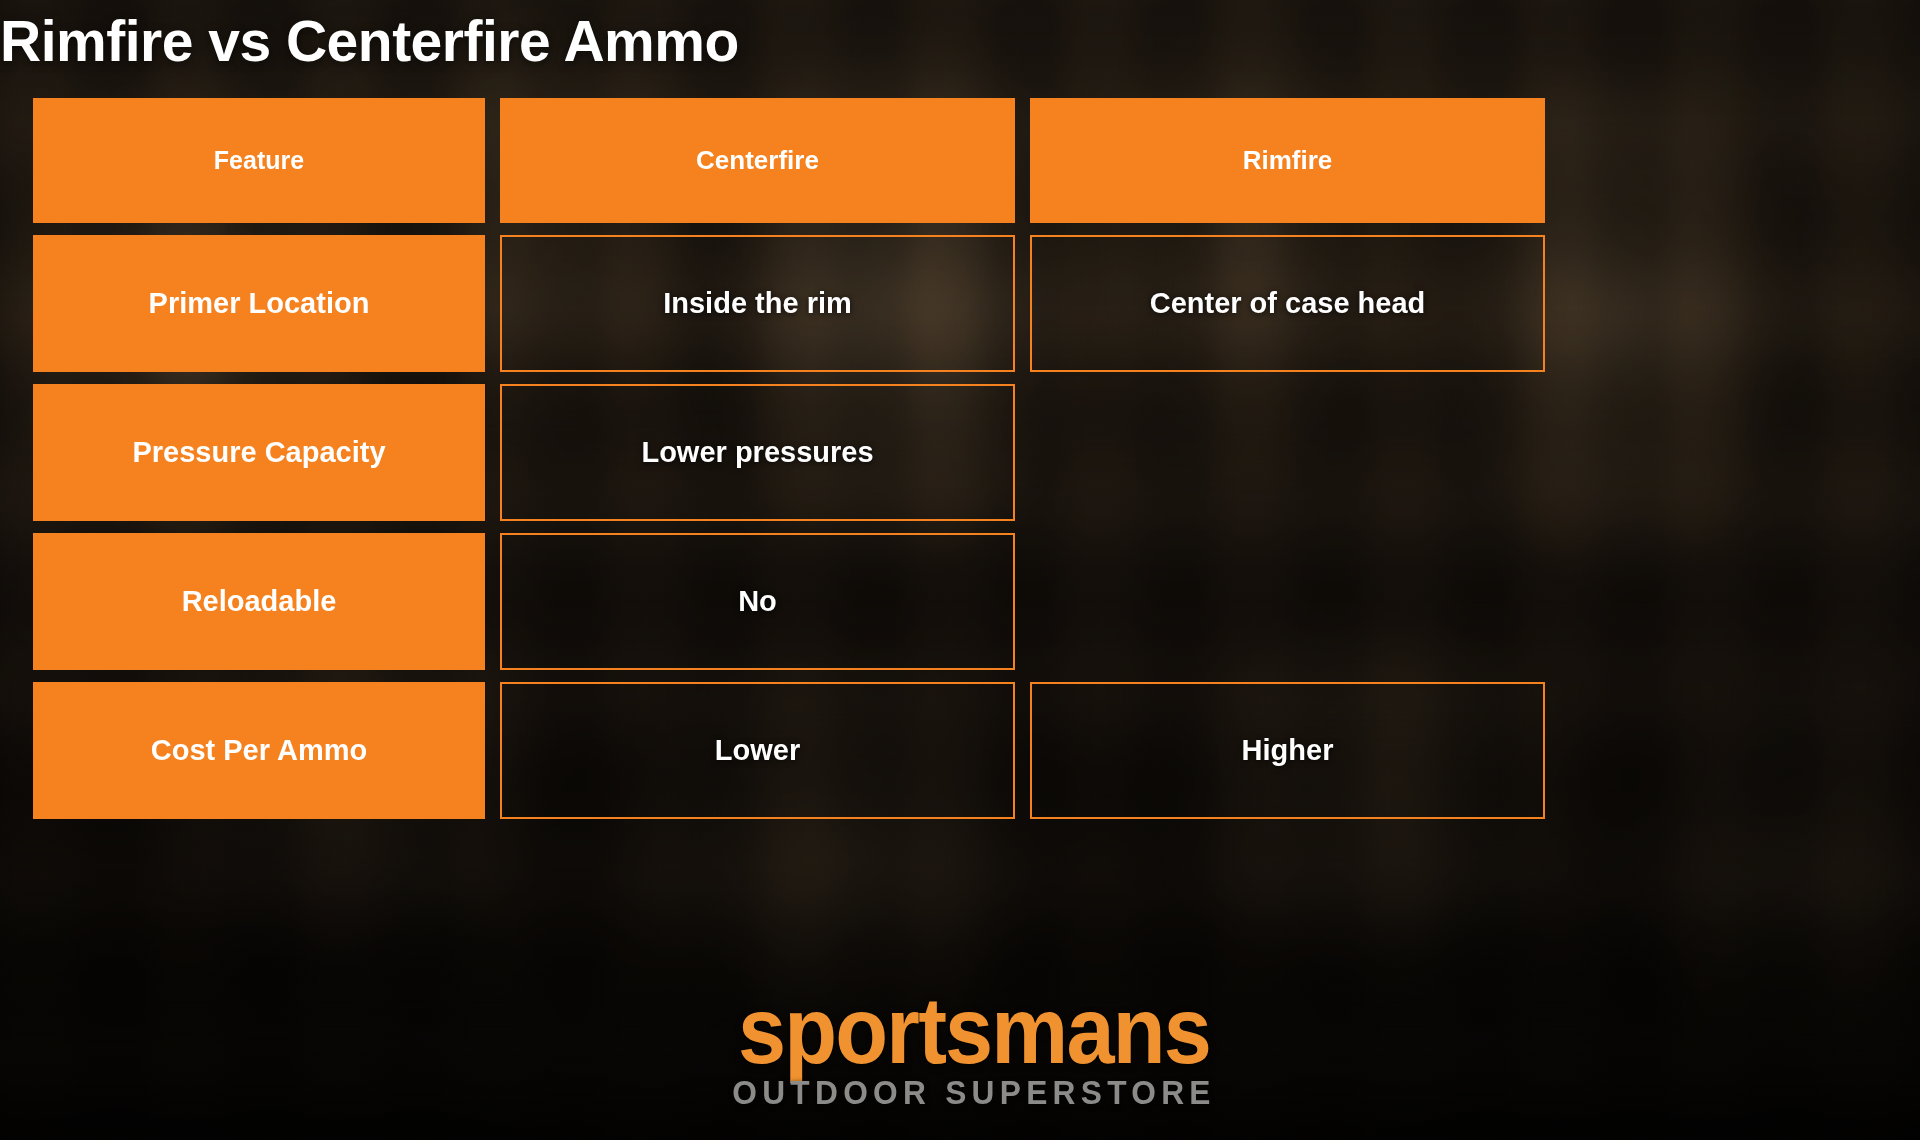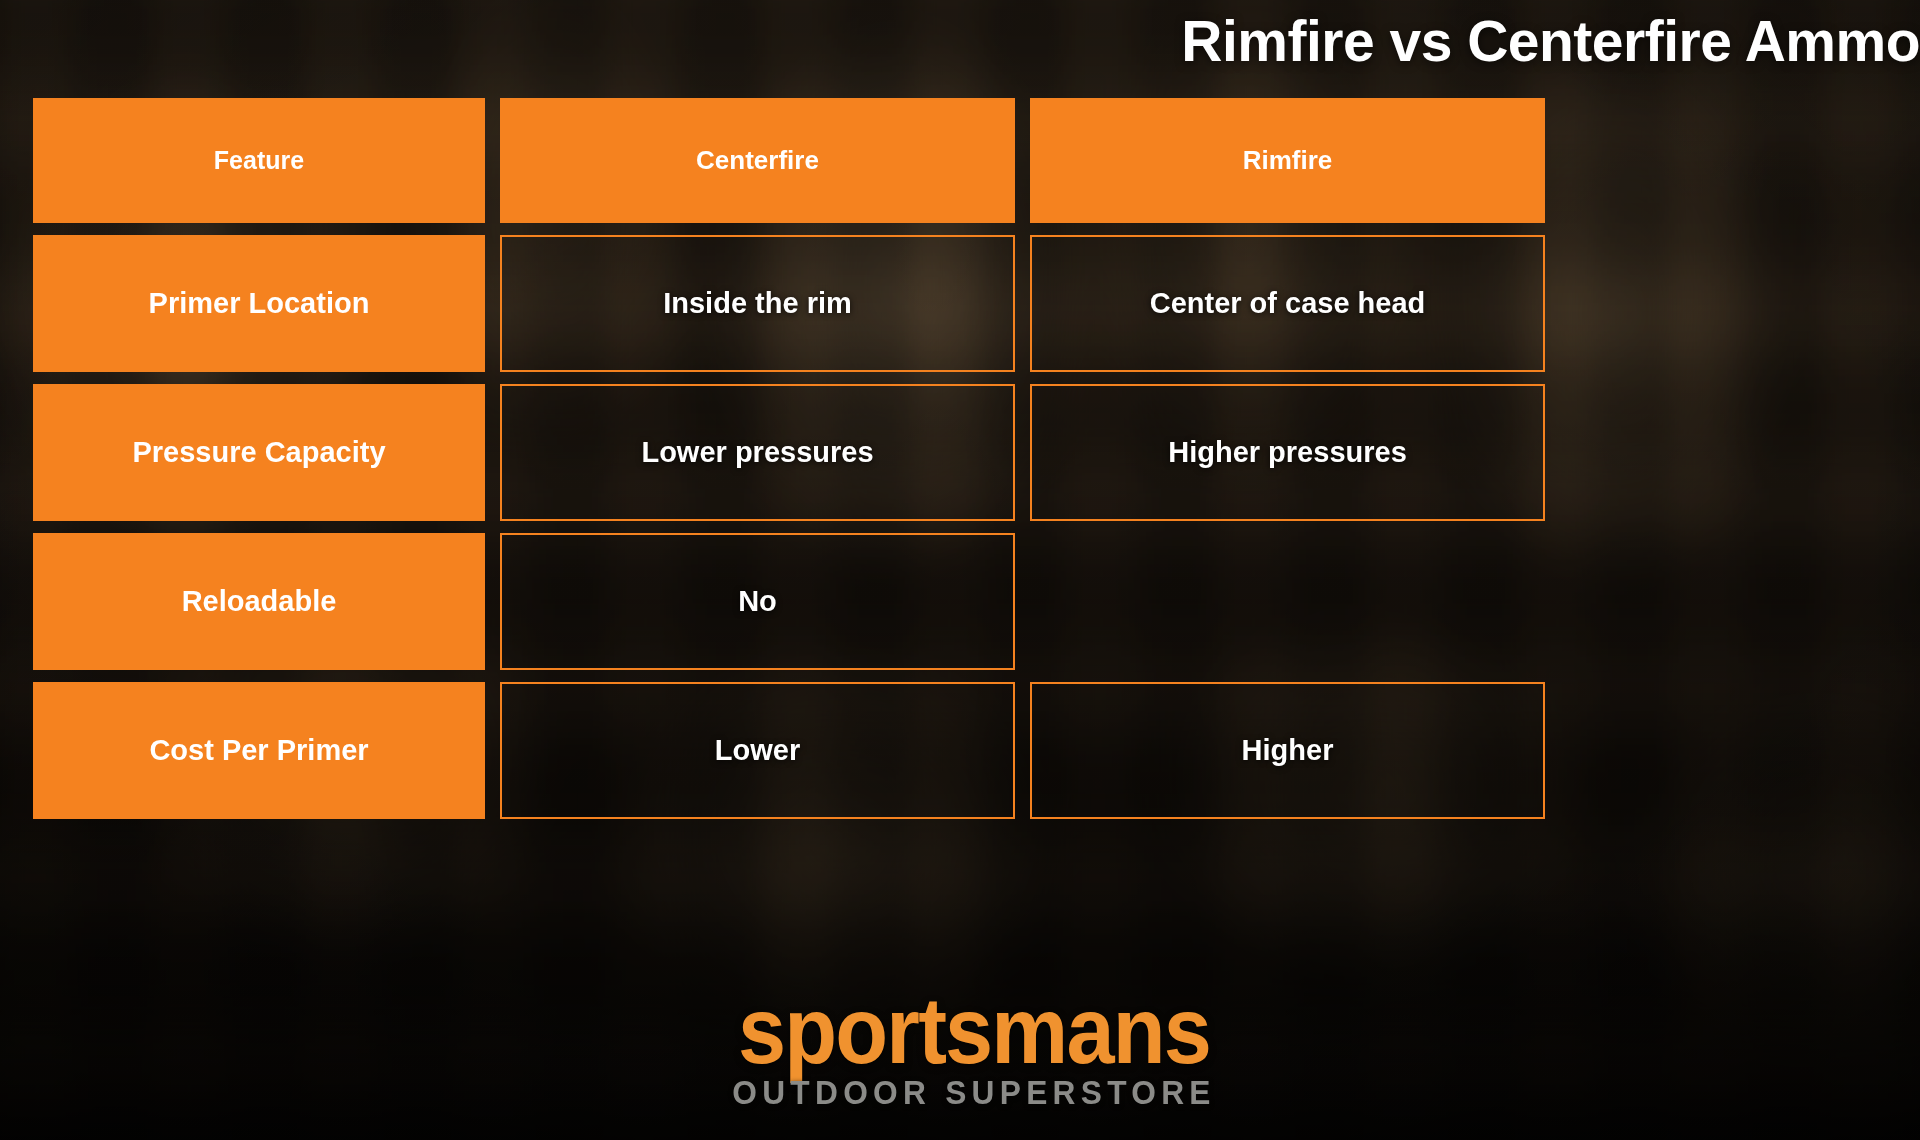--- a/index.html
+++ b/index.html
@@ -49,21 +49,21 @@
   .bg-vig{
     position:absolute;inset:0;
     background:
       radial-gradient(ellipse 120% 110% at 50% 40%, rgba(0,0,0,0) 38%, rgba(0,0,0,0.55) 100%),
       linear-gradient(180deg, rgba(0,0,0,0.18) 0%, rgba(0,0,0,0.05) 30%, rgba(0,0,0,0.45) 86%, rgba(0,0,0,0.72) 100%);
   }
   .bg-tint{position:absolute;inset:0;background:rgba(62,46,26,0.30);mix-blend-mode:multiply;}
 
   
   .title{
-    position:absolute;left:0;right:0;top:8px;text-align:right;
+    position:absolute;left:0;right:0;top:8px;text-align:left;
     color:#fff;font-size:57px;font-weight:bold;letter-spacing:-0.5px;
     text-shadow:0 2px 10px rgba(0,0,0,.55);
     z-index:5;
   }
 
   
   .table{position:absolute;left:33px;top:98px;width:1512px;z-index:5;}
   .row{display:flex;gap:15px;margin-bottom:12px;}
   .row:last-child{margin-bottom:0;}
   .cell{
@@ -136,30 +136,29 @@
 
     <div class="row row-body">
       <div class="cell c1">Primer Location</div>
       <div class="cell c2">Inside the rim</div>
       <div class="cell c3">Center of case head</div>
     </div>
 
     <div class="row row-body">
       <div class="cell c1">Pressure Capacity</div>
       <div class="cell c2">Lower pressures</div>
-      <div class="cell c3">Higher pressures</div>
     </div>
 
     <div class="row row-body">
       <div class="cell c1">Reloadable</div>
       <div class="cell c2">No</div>
     </div>
 
     <div class="row row-body">
-      <div class="cell c1">Cost Per Primer</div>
+      <div class="cell c1">Cost Per Ammo</div>
       <div class="cell c2">Lower</div>
       <div class="cell c3">Higher</div>
     </div>
 
   </div>
 
   <div class="logo">
     <span class="logo-word">sportsmans</span>
     <span class="logo-sub">OUTDOOR SUPERSTORE</span>
   </div>

